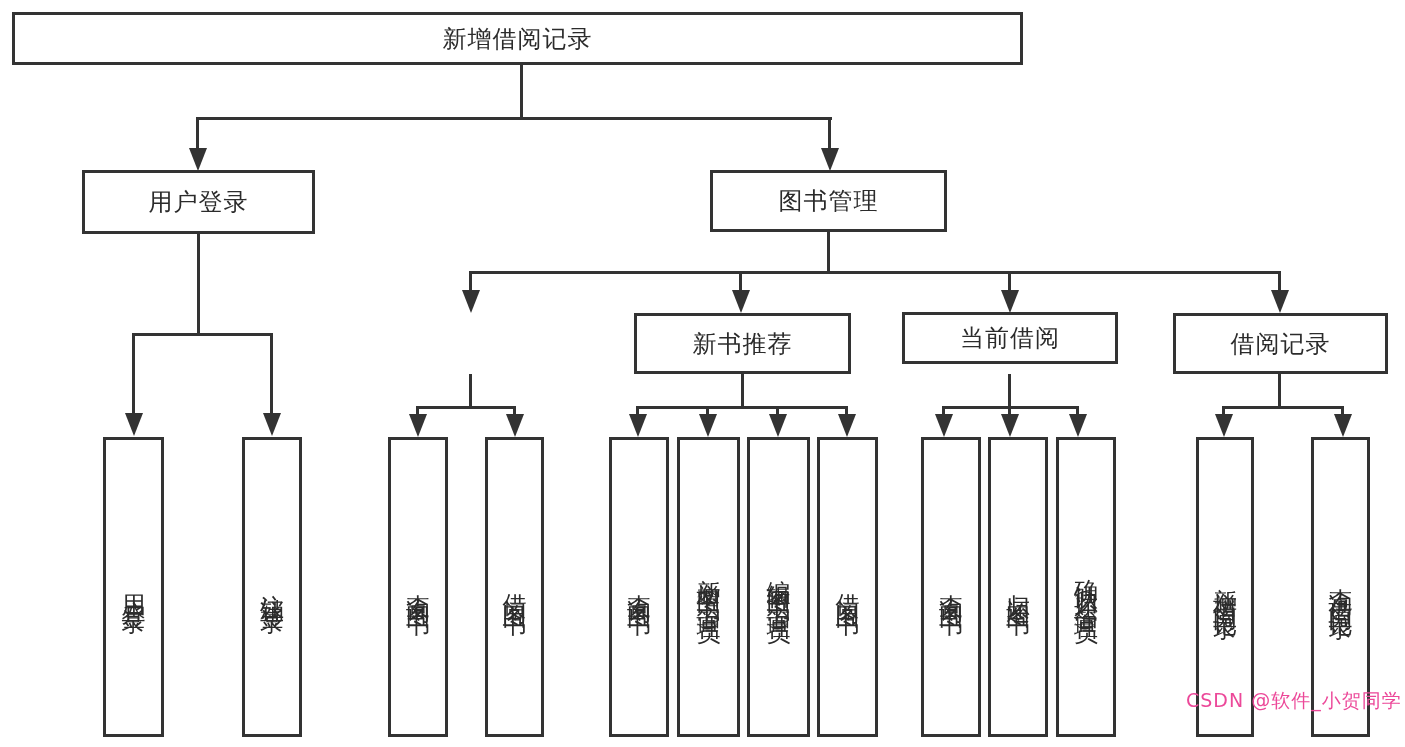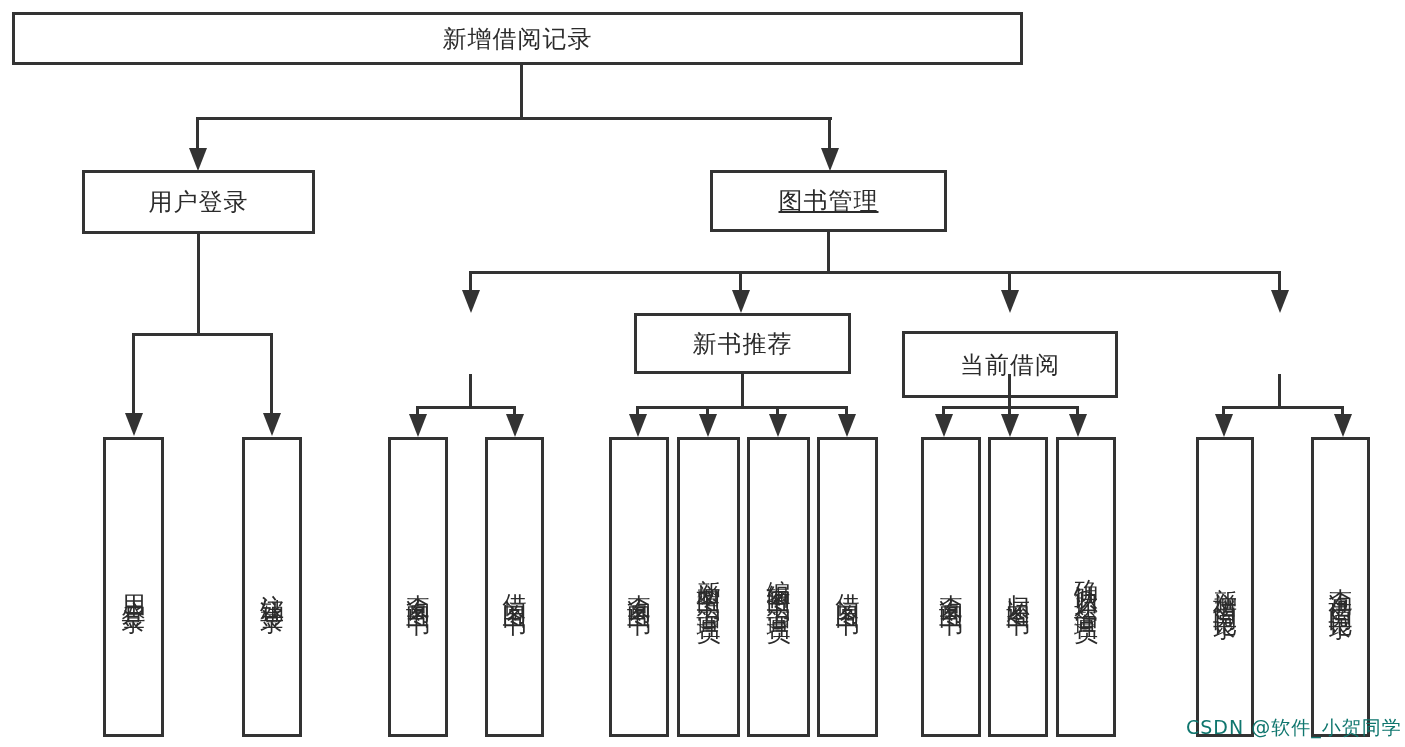--- a/index.html
+++ b/index.html
@@ -37,65 +37,66 @@
   .ar {
     position: absolute;
     width: 0; height: 0;
     border-left: 9px solid transparent;
     border-right: 9px solid transparent;
     border-top: 23px solid #333333;
   }
   .watermark {
     position: absolute;
     left: 1186px;
-    top: 715px;
+    top: 688px;
     font-size: 19px;
-    color: #0f766e;
+    color: #ec4899;
     letter-spacing: 1px;
     white-space: nowrap;
     z-index: 5;
   }
 </style>
 </head>
 <body>
 
 <div class="canvas">
 
   <div class="box" style="left:12px; top:12px; width:1011px; height:53px;">新增借阅记录</div>
 
   <div class="ln" style="left:520px; top:65px; width:3px; height:54px;"></div>
   <div class="ln" style="left:196px; top:117px; width:636px; height:3px;"></div>
   <div class="ln" style="left:196px; top:117px; width:3px; height:33px;"></div>
   <div class="ar" style="left:189px; top:148px;"></div>
   <div class="ln" style="left:828px; top:117px; width:3px; height:33px;"></div>
   <div class="ar" style="left:821px; top:148px;"></div>
 
   <div class="box" style="left:82px; top:170px; width:233px; height:64px;">用户登录</div>
-  <div class="box" style="left:710px; top:170px; width:237px; height:62px;text-decoration:underline;">图书管理</div>
+  <div class="box" style="left:710px; top:170px; width:237px; height:62px;">图书管理</div>
 
   <div class="ln" style="left:197px; top:234px; width:3px; height:102px;"></div>
   <div class="ln" style="left:132px; top:333px; width:141px; height:3px;"></div>
   <div class="ln" style="left:132px; top:333px; width:3px; height:81px;"></div>
   <div class="ar" style="left:125px; top:413px;"></div>
   <div class="ln" style="left:270px; top:333px; width:3px; height:81px;"></div>
   <div class="ar" style="left:263px; top:413px;"></div>
 
   <div class="ln" style="left:827px; top:232px; width:3px; height:42px;"></div>
   <div class="ln" style="left:469px; top:271px; width:812px; height:3px;"></div>
   <div class="ln" style="left:469px; top:271px; width:3px; height:20px;"></div>
   <div class="ar" style="left:462px; top:290px;"></div>
   <div class="ln" style="left:739px; top:271px; width:3px; height:20px;"></div>
   <div class="ar" style="left:732px; top:290px;"></div>
   <div class="ln" style="left:1008px; top:271px; width:3px; height:20px;"></div>
   <div class="ar" style="left:1001px; top:290px;"></div>
   <div class="ln" style="left:1278px; top:271px; width:3px; height:20px;"></div>
   <div class="ar" style="left:1271px; top:290px;"></div>
 
   <div class="box" style="left:634px; top:313px; width:217px; height:61px;">新书推荐</div>
-  <div class="box" style="left:902px; top:331px; width:216px; height:67px;">当前借阅</div>
+  <div class="box" style="left:902px; top:312px; width:216px; height:52px;">当前借阅</div>
+  <div class="box" style="left:1173px; top:313px; width:215px; height:61px;">借阅记录</div>
 
   <div class="ln" style="left:469px; top:374px; width:3px; height:35px;"></div>
   <div class="ln" style="left:416px; top:406px; width:100px; height:3px;"></div>
   <div class="ln" style="left:416px; top:406px; width:3px; height:10px;"></div>
   <div class="ar" style="left:409px; top:414px;"></div>
   <div class="ln" style="left:513px; top:406px; width:3px; height:10px;"></div>
   <div class="ar" style="left:506px; top:414px;"></div>
 
   <div class="ln" style="left:741px; top:374px; width:3px; height:35px;"></div>
   <div class="ln" style="left:636px; top:406px; width:212px; height:3px;"></div>

